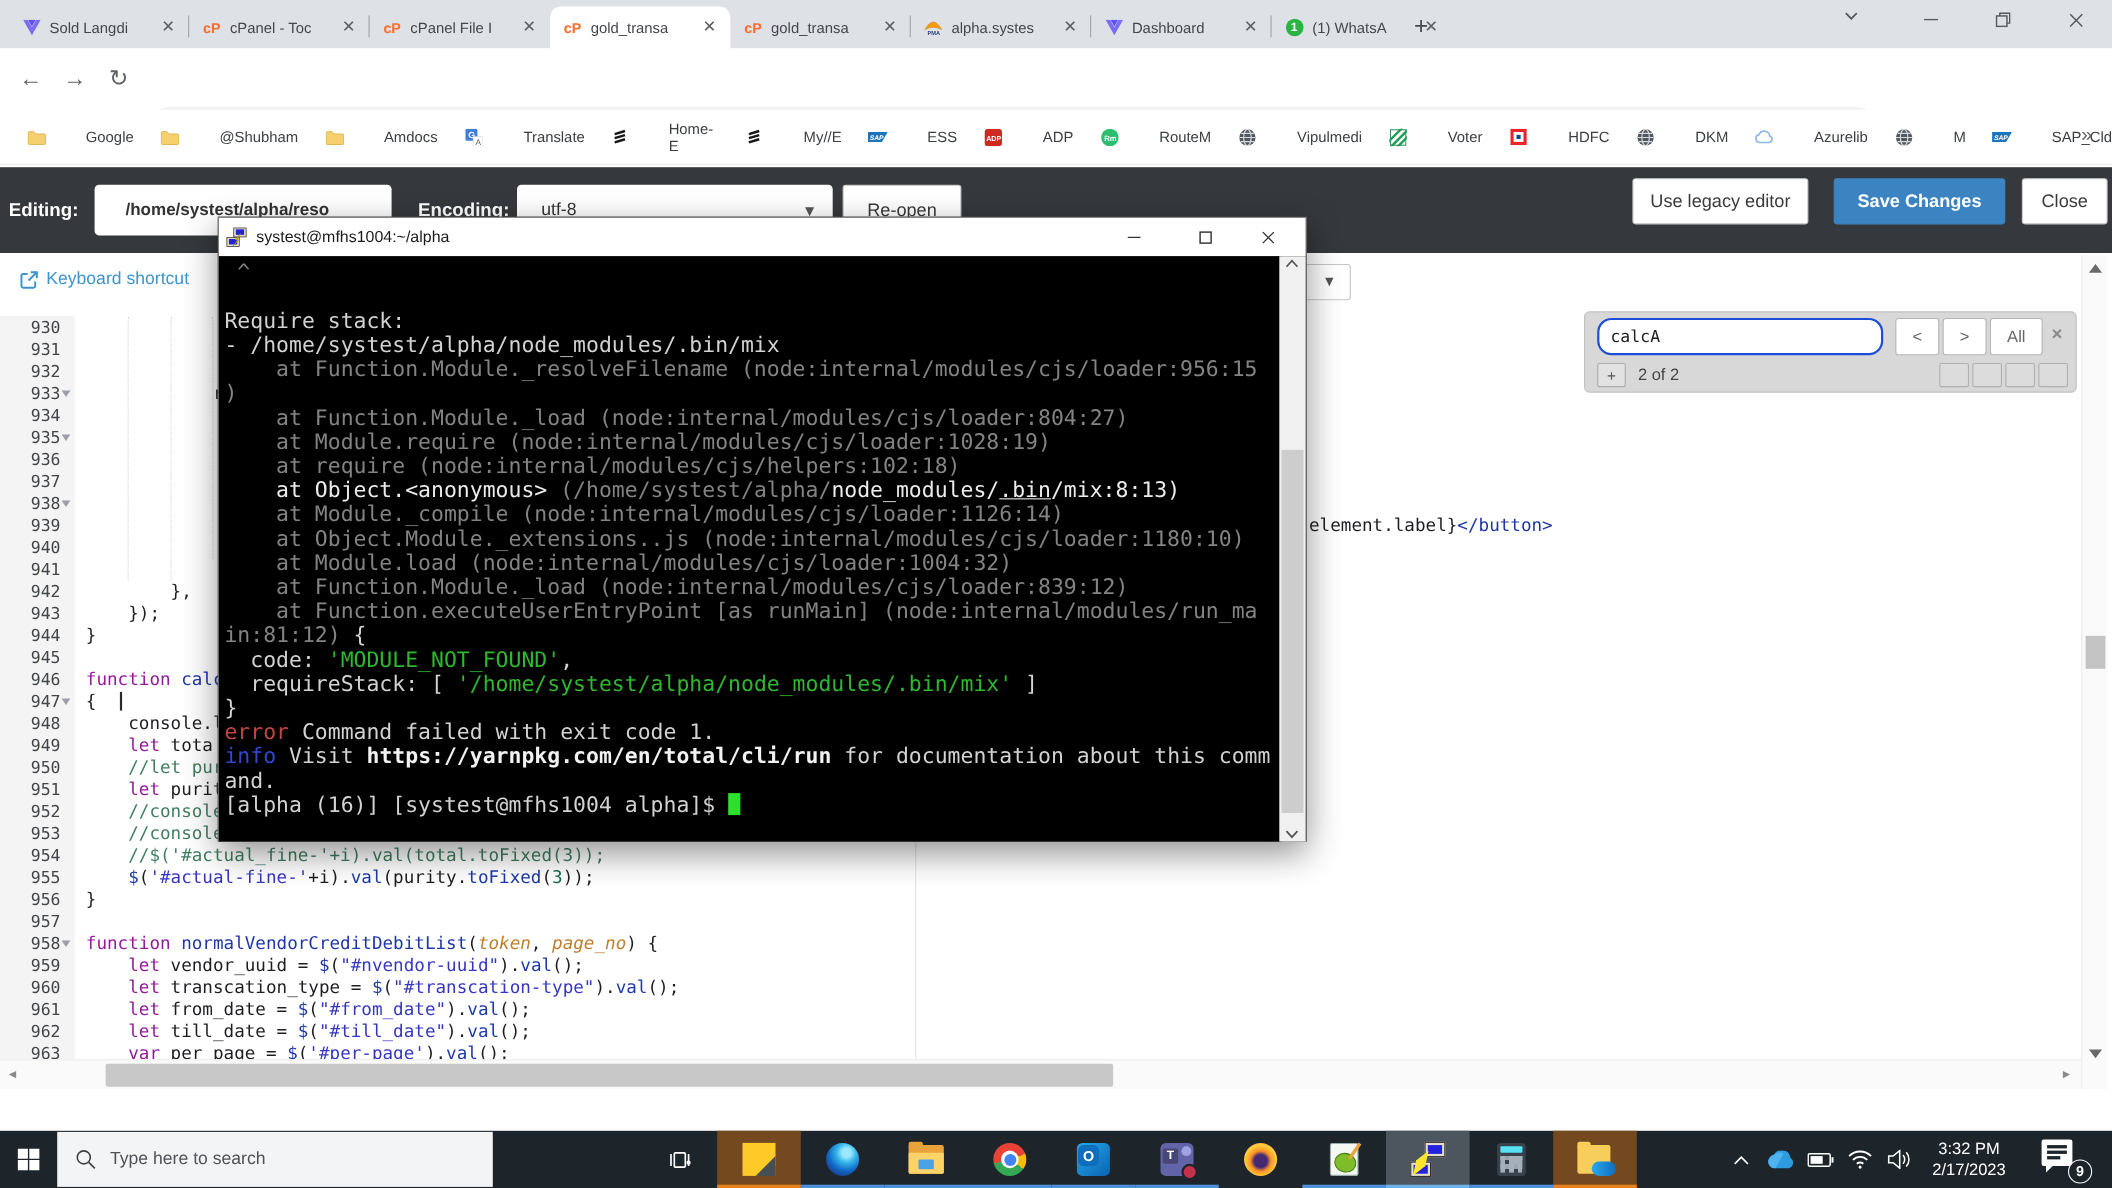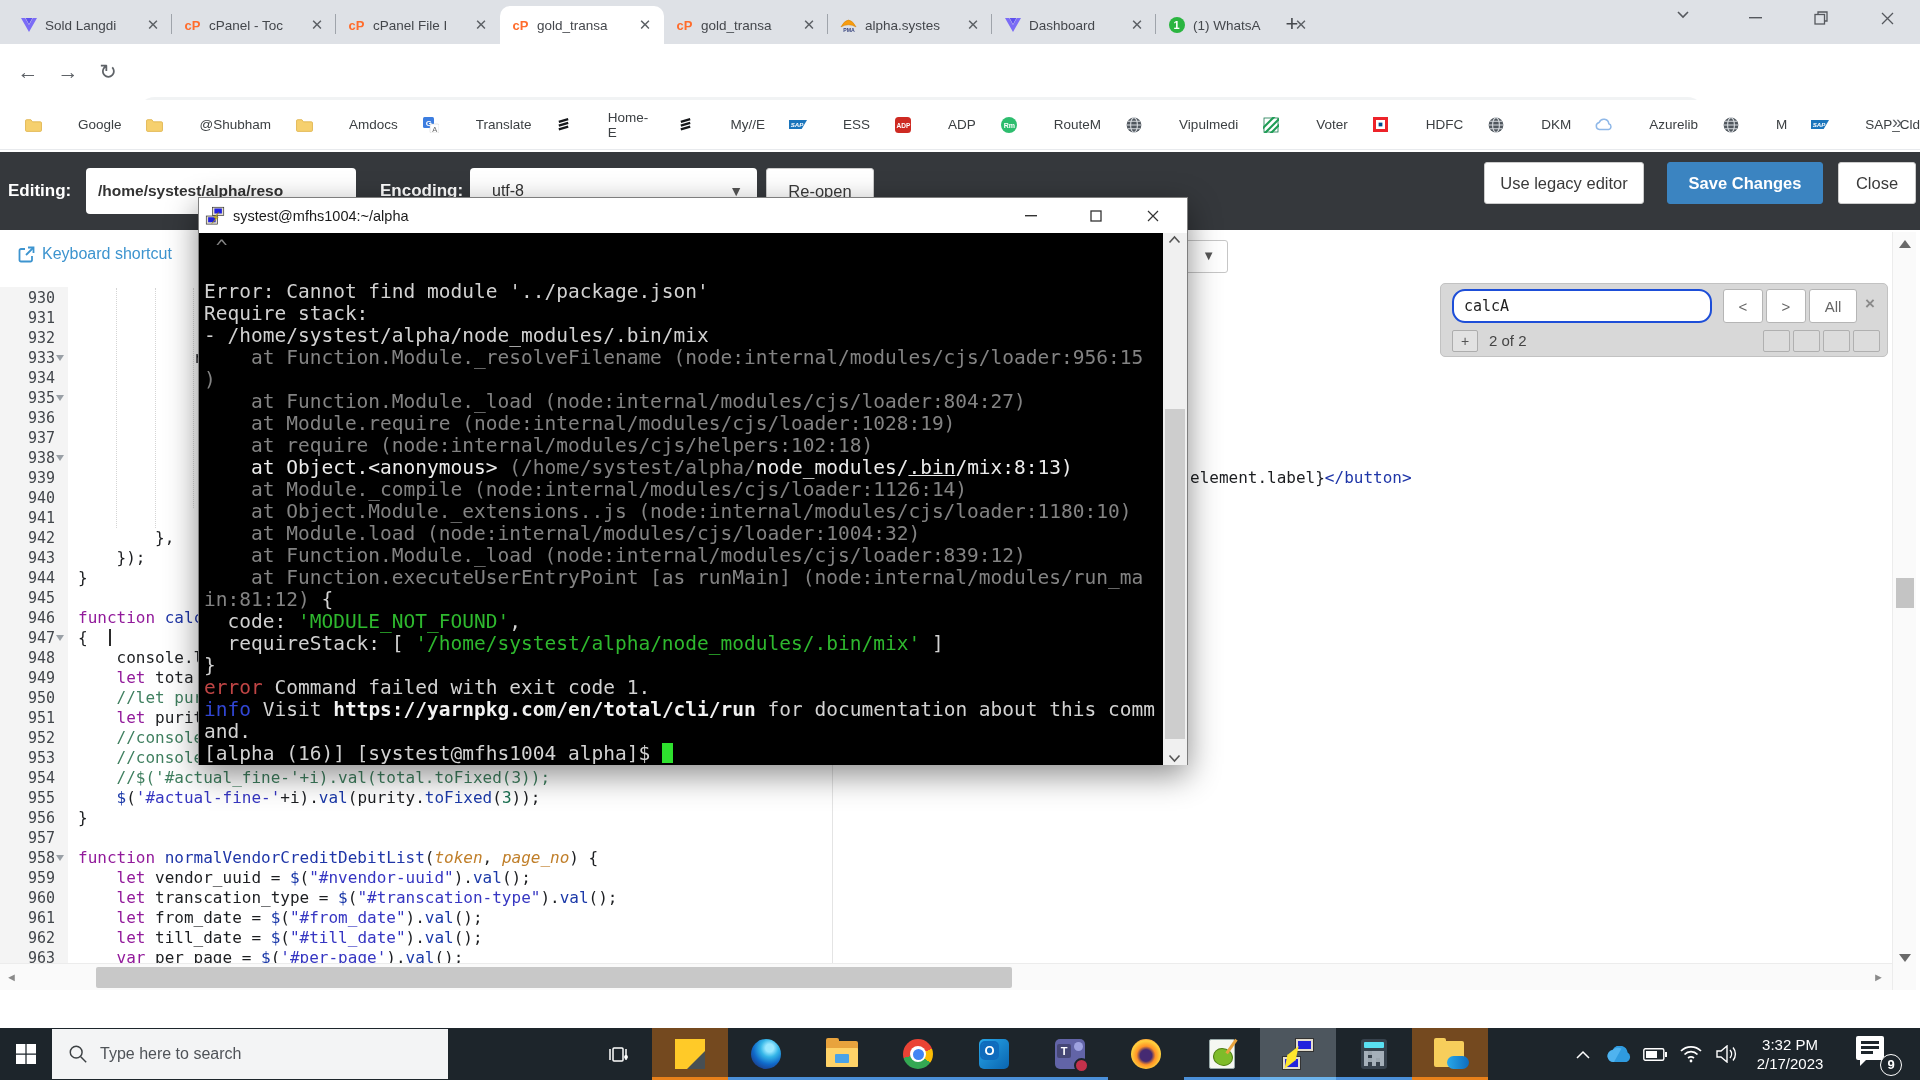--- a/index.html
+++ b/index.html
@@ -34,21 +34,21 @@
   
   #bookmarksbar { position:absolute; left:0; top:100px; width:1920px; height:50px; background:#fff; display:flex; align-items:center; border-bottom:1px solid #e8eaed;}
   .bmitem { display:flex; align-items:center; margin-left:24px;gap:28px; }
   .bmitem .bmicon { width:18px; height:16px; display:flex; align-items:center; justify-content:center; }
   .bmitem .bmlabel { margin-left:8px; font-size:13.5px; color:#3c4043; }
   #bm-overflow { position:absolute; right:18px; top:12px; color:#5f6368; font-size:18px; }
 
   
   #cptoolbar { position:absolute; left:0; top:152px; width:1920px; height:78px; background:#35383c; }
   .cplabel { position:absolute; color:#fff; font-weight:700; font-size:17px; top:29px; }
-  #editpath { position:absolute; left:86px; top:16px; width:270px; height:46px; border:none; border-radius:4px; background:#fff; font-size:15.5px; font-weight:700; color:#333; padding:0 12px; font-family:"Liberation Sans",sans-serif; }
+  #editpath { position:absolute; left:86px; top:16px; width:270px; height:46px; border:none; border-radius:4px; background:#fff; font-size:15.5px; font-weight:700; color:#333; padding:0 28px; font-family:"Liberation Sans",sans-serif; }
   #encsel { position:absolute; left:470px; top:16px; width:287px; height:46px; background:#fff; border-radius:4px; font-size:16px; color:#333; line-height:46px; padding-left:22px; }
   #encsel .chev { position:absolute; right:14px; top:0; color:#555; font-size:14px; }
   .cpbtn { position:absolute; top:10px; height:42px; background:#fff; border:1px solid #ccc; border-radius:3px; font-size:16.5px; color:#3a3a3a; display:flex; align-items:center; justify-content:center; }
   #btn-reopen { left:766px; width:108px; top:16px; height:46px; }
   #btn-legacy { left:1465px; width:160px;margin-left:19px; }
   #btn-save { left:1667px; width:156px; background:#3b84c1; color:#fff; font-weight:700; border-color:#3b84c1; }
   #btn-close { left:1838px; width:78px; }
 
   
   #subbar { position:absolute; left:0; top:230px; width:1920px; height:57px; background:#fff; }
@@ -619,21 +619,20 @@
         </span>
       <span class="tctl" style="right:8px">
           <svg width="12" height="12" viewBox="0 0 12 12">
             <path d="M1 1l10 10M11 1L1 11" stroke="#333" stroke-width="1.2"></path>
           </svg>
         </span>
     </div>
     <div id="term-body">
         <div class="tl"><span class="t-g"> ^</span></div>
         <div class="tl"></div>
-        <div class="tl"><span class="t-w">Error: Cannot find module '../package.json'</span></div>
         <div class="tl"><span class="t-w">Require stack:</span></div>
         <div class="tl"><span class="t-w">- /home/systest/alpha/node_modules/.bin/mix</span></div>
         <div class="tl"><span class="t-g">    at Function.Module._resolveFilename (node:internal/modules/cjs/loader:956:15</span></div>
         <div class="tl"><span class="t-g">)</span></div>
         <div class="tl"><span class="t-g">    at Function.Module._load (node:internal/modules/cjs/loader:804:27)</span></div>
         <div class="tl"><span class="t-g">    at Module.require (node:internal/modules/cjs/loader:1028:19)</span></div>
         <div class="tl"><span class="t-g">    at require (node:internal/modules/cjs/helpers:102:18)</span></div>
         <div class="tl"><span class="t-W">    at Object.&lt;anonymous&gt; </span><span class="t-g">(/home/systest/alpha/</span><span class="t-W">node_modules/</span><span class="t-u">.bin</span><span class="t-W">/mix:8:13)</span></div>
         <div class="tl"><span class="t-g">    at Module._compile (node:internal/modules/cjs/loader:1126:14)</span></div>
         <div class="tl"><span class="t-g">    at Object.Module._extensions..js (node:internal/modules/cjs/loader:1180:10)</span></div>

